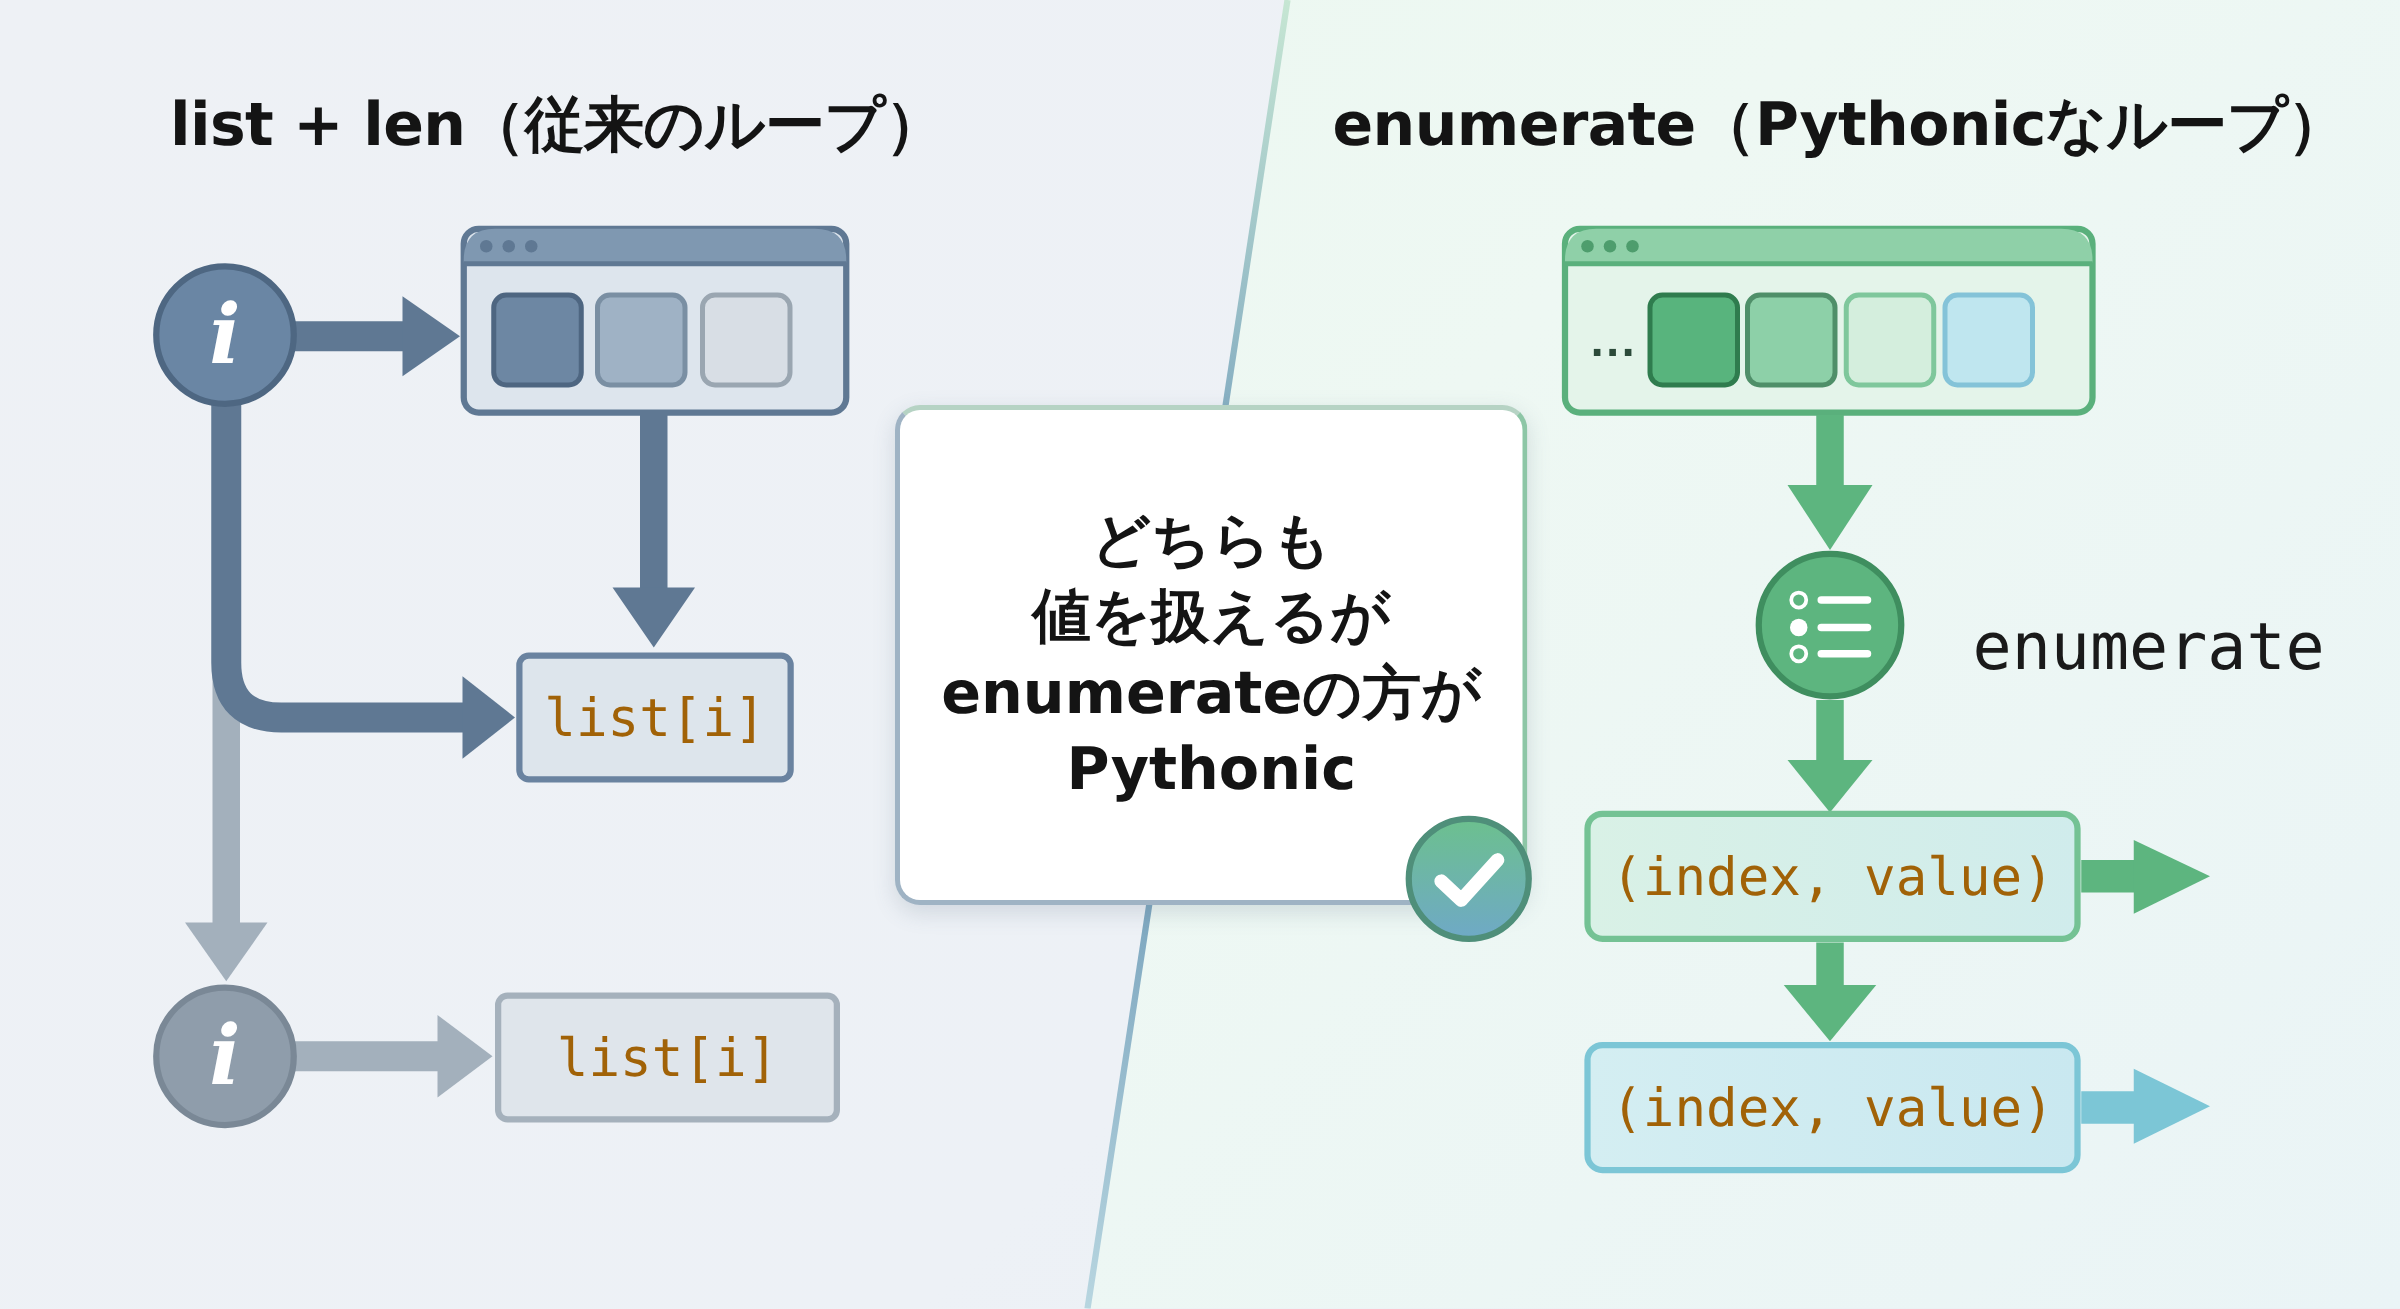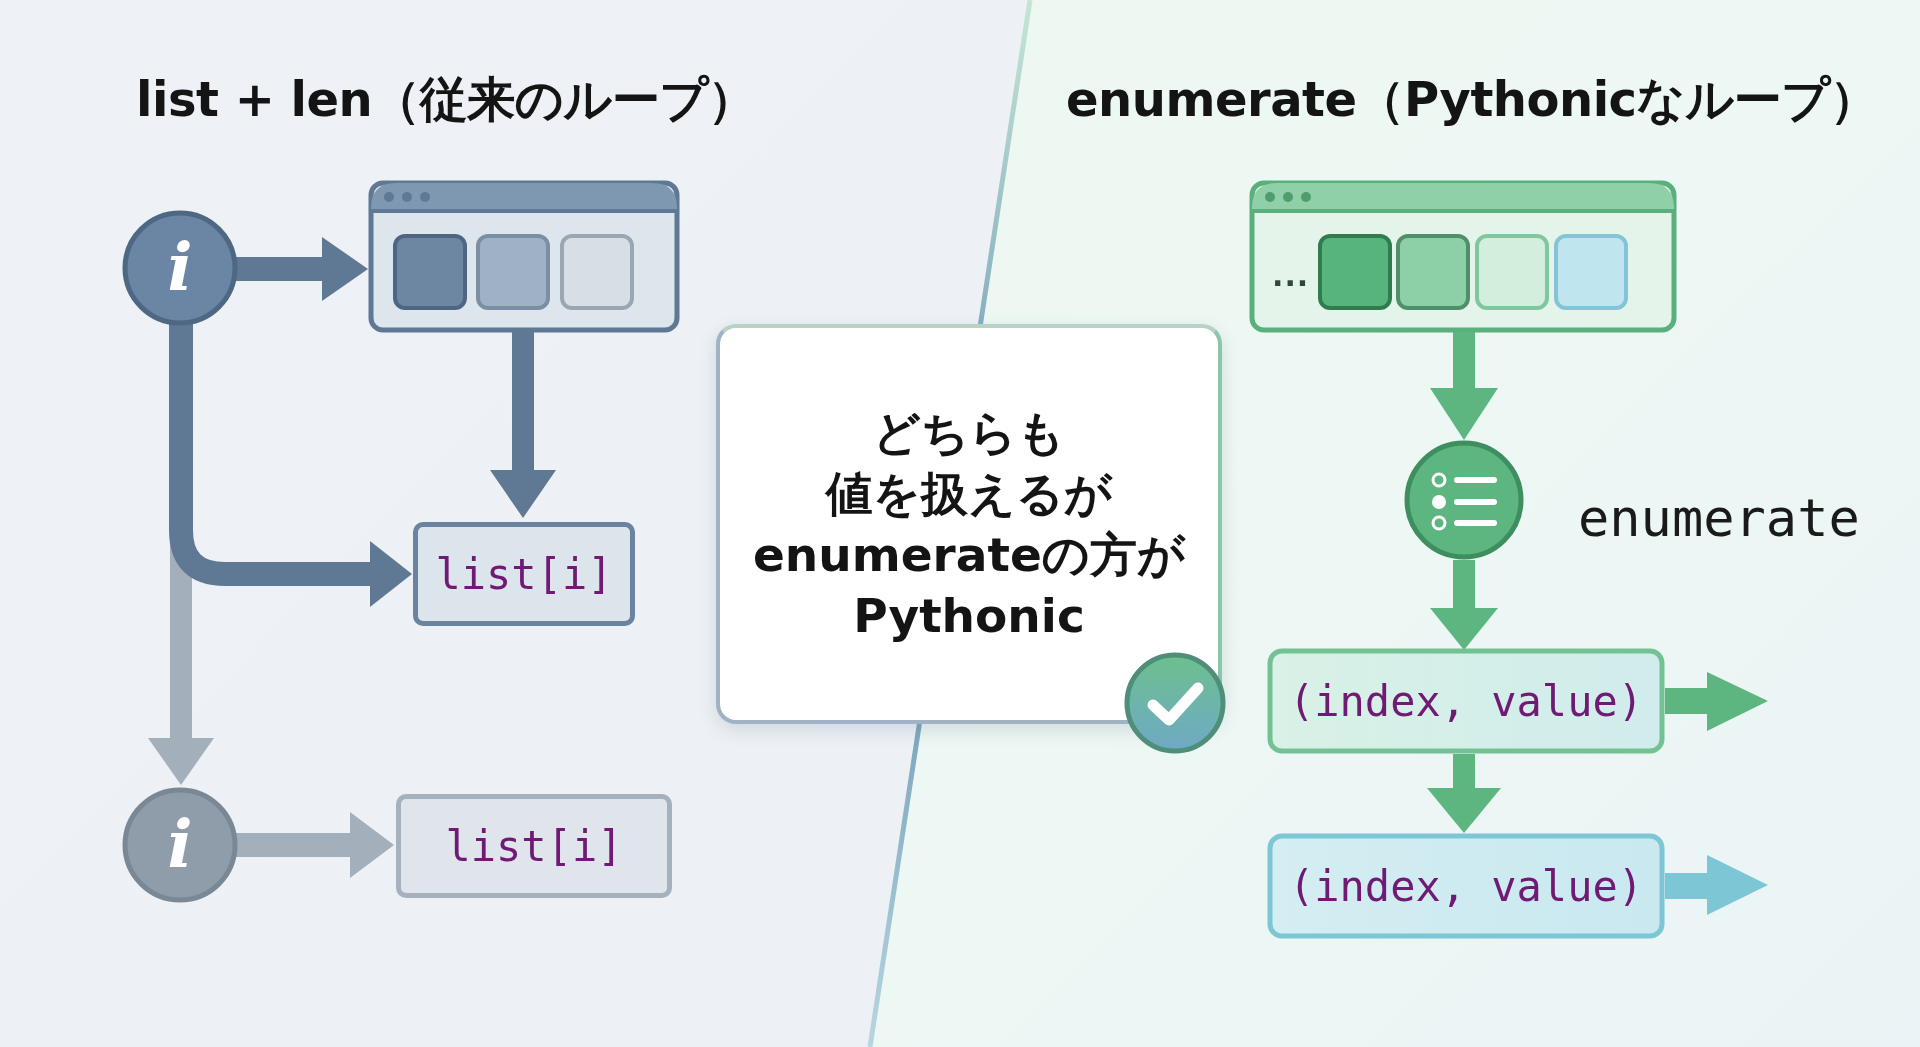--- a/index.html
+++ b/index.html
@@ -11,21 +11,21 @@
   .bg-right{position:absolute;left:0;top:0;width:1920px;height:1047px;
     clip-path:polygon(1030px 0,1920px 0,1920px 1047px,870px 1047px);
     background:linear-gradient(135deg,#eaf7ee 0%,#eef8f3 50%,#eaf4f6 100%);}
   svg.main{position:absolute;left:0;top:0;}
   .title{position:absolute;top:68px;font-weight:bold;font-size:48px;color:#141414;
     white-space:nowrap;letter-spacing:-0.5px;}
   .title.left{left:136px;}
   .title.right{left:1066px;}
   .mono{font-family:"DejaVu Sans Mono","Liberation Mono",monospace;}
   .code-box{position:absolute;display:flex;align-items:center;justify-content:center;
-    font-size:42px;color:#701a75;box-sizing:border-box;border-radius:10px;}
+    font-size:42px;color:#a16207;box-sizing:border-box;border-radius:10px;}
   .center-card{position:absolute;left:716px;top:324px;width:506px;height:400px;
     background:#fff;border-radius:20px;box-sizing:border-box;
     border:4px solid #9fb3c4;
     border-right-color:#8dc6a6;border-top-color:#b6d3c4;
     box-shadow:0 6px 18px rgba(80,100,120,0.18);
     display:flex;flex-direction:column;align-items:center;justify-content:center;
     font-weight:bold;font-size:47px;line-height:61px;color:#141414;text-align:center;}
   .center-card span{display:block;white-space:nowrap;}
   .enum-label{position:absolute;left:1538px;top:488px;font-size:52px;color:#1a1a1a;margin-left:40px;}
 </style>

